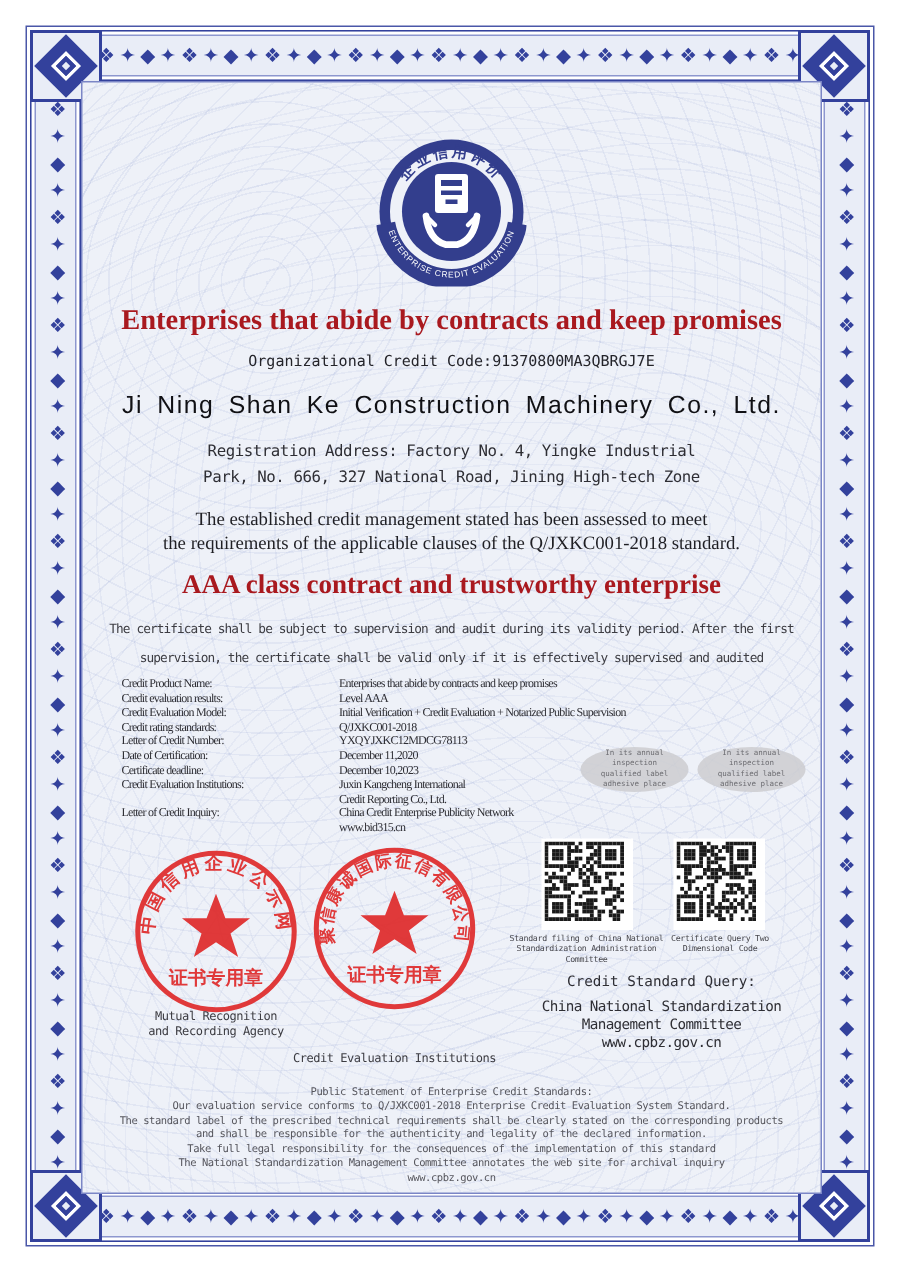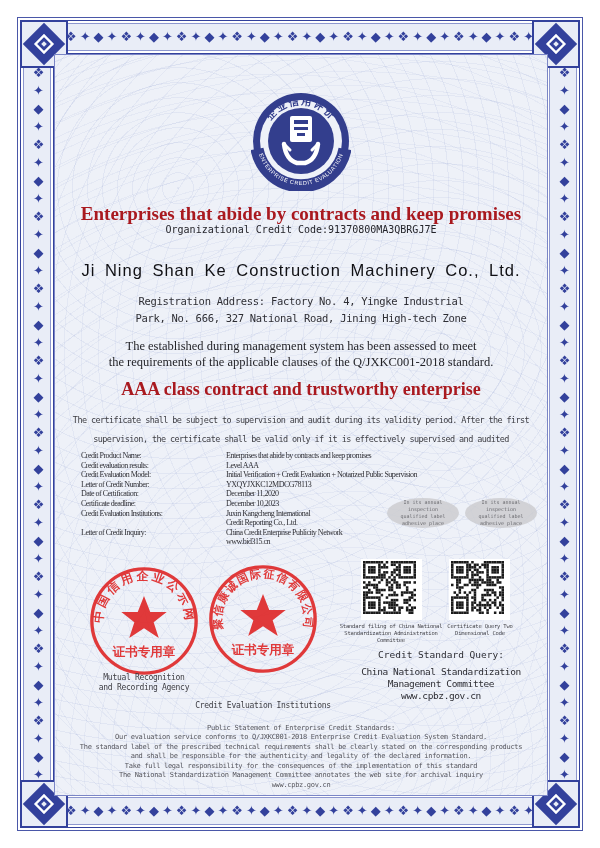--- a/index.html
+++ b/index.html
@@ -33,21 +33,21 @@
       repeating-radial-gradient(circle at 25% 18%, rgba(110,130,195,0.10) 0 1px, transparent 1px 15px),
       repeating-radial-gradient(circle at 78% 40%, rgba(110,130,195,0.09) 0 1px, transparent 1px 17px),
       repeating-radial-gradient(circle at 45% 72%, rgba(110,130,195,0.08) 0 1px, transparent 1px 19px),
       repeating-radial-gradient(circle at 60% 95%, rgba(110,130,195,0.08) 0 1px, transparent 1px 14px);
     border:1px solid #7b86c6;
   }
   .abs{position:absolute; left:0; right:0; text-align:center;}
   .badge-wrap{top:36px;}
   .title{top:148px; font-family:"Liberation Serif", serif; font-weight:bold;
          font-size:19px; color:#a9191f;}
-  .orgcode{top:169px; font-family:"DejaVu Sans Mono", monospace; font-size:10px; color:#24242a;}
+  .orgcode{top:181px; font-family:"DejaVu Sans Mono", monospace; font-size:10px; color:#24242a;}
   .company{top:206px; font-weight:normal; font-size:16.5px; color:#101014; letter-spacing:1px; word-spacing:4px;}
   .address{top:238px; font-family:"DejaVu Sans Mono", monospace; font-size:10.5px;
            line-height:17px; color:#2e2e34; letter-spacing:-0.3px;}
   .assessment{top:283px; font-family:"Liberation Serif", serif; font-size:12.5px;
               line-height:16px; color:#1f1f24;}
   .grade{top:324px; font-family:"Liberation Serif", serif; font-weight:bold;
          font-size:18px; color:#a9191f;}
   .supervision{top:356px; font-family:"DejaVu Sans Mono", monospace; font-size:8.5px;
                line-height:19px; color:#3c3c42; letter-spacing:-0.6px;}
   .details{position:absolute; left:26px; top:396px; font-family:Liberation Serif, serif;
@@ -122,33 +122,34 @@
     </div>
 
     <div class="abs title">Enterprises that abide by contracts and keep promises</div>
     <div class="abs orgcode">Organizational Credit Code:91370800MA3QBRGJ7E</div>
     <div class="abs company">Ji Ning Shan Ke Construction Machinery Co., Ltd.</div>
     <div class="abs address">
       <div>Registration Address: Factory No. 4, Yingke Industrial</div>
       <div>Park, No. 666, 327 National Road, Jining High-tech Zone</div>
     </div>
     <div class="abs assessment">
-      <div>The established during management system has been assessed to meet</div>
+      <div>The established credit management stated has been assessed to meet</div>
       <div>the requirements of the applicable clauses of the Q/JXKC001-2018 standard.</div>
     </div>
     <div class="abs grade">AAA class contract and trustworthy enterprise</div>
     <div class="abs supervision">
       <div>The certificate shall be subject to supervision and audit during its validity period. After the first</div>
       <div>supervision, the certificate shall be valid only if it is effectively supervised and audited</div>
     </div>
 
     <div class="details" id="details">
         <div class="d-row"><span class="d-label">Credit Product Name:</span><span class="d-value">Enterprises that abide by contracts and keep promises</span></div>
         <div class="d-row"><span class="d-label">Credit evaluation results:</span><span class="d-value">Level AAA</span></div>
         <div class="d-row"><span class="d-label">Credit Evaluation Model:</span><span class="d-value">Initial Verification + Credit Evaluation + Notarized Public Supervision</span></div>
+        <div class="d-row"><span class="d-label">Credit rating standards:</span><span class="d-value">Q/JXKC001-2018</span></div>
         <div class="d-row"><span class="d-label">Letter of Credit Number:</span><span class="d-value">YXQYJXKC12MDCG78113</span></div>
         <div class="d-row"><span class="d-label">Date of Certification:</span><span class="d-value">December 11,2020</span></div>
         <div class="d-row"><span class="d-label">Certificate deadline:</span><span class="d-value">December 10,2023</span></div>
         <div class="d-row"><span class="d-label">Credit Evaluation Institutions:</span><span class="d-value">Juxin Kangcheng International</span></div>
         <div class="d-row"><span class="d-label"></span><span class="d-value">Credit Reporting Co., Ltd.</span></div>
         <div class="d-row"><span class="d-label">Letter of Credit Inquiry:</span><span class="d-value">China Credit Enterprise Publicity Network</span></div>
         <div class="d-row"><span class="d-label"></span><span class="d-value">www.bid315.cn</span></div>
       </div>
 
     <div class="oval oval1">

